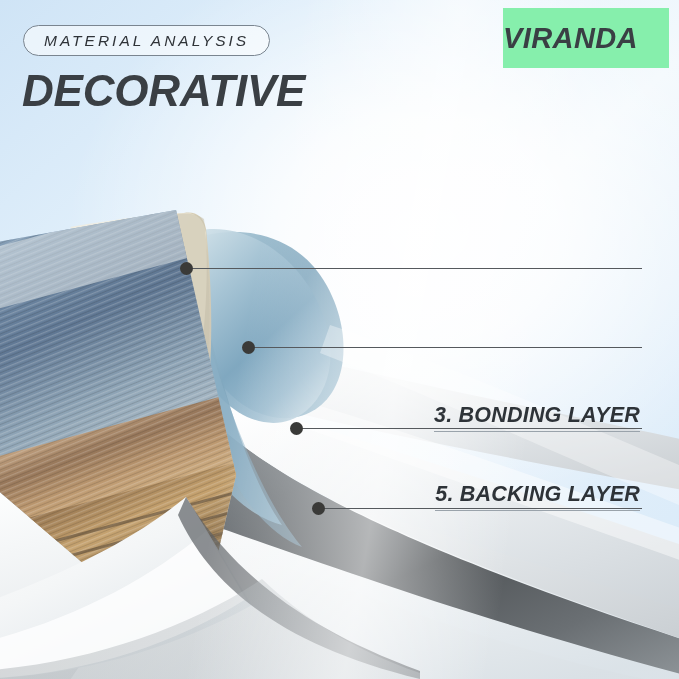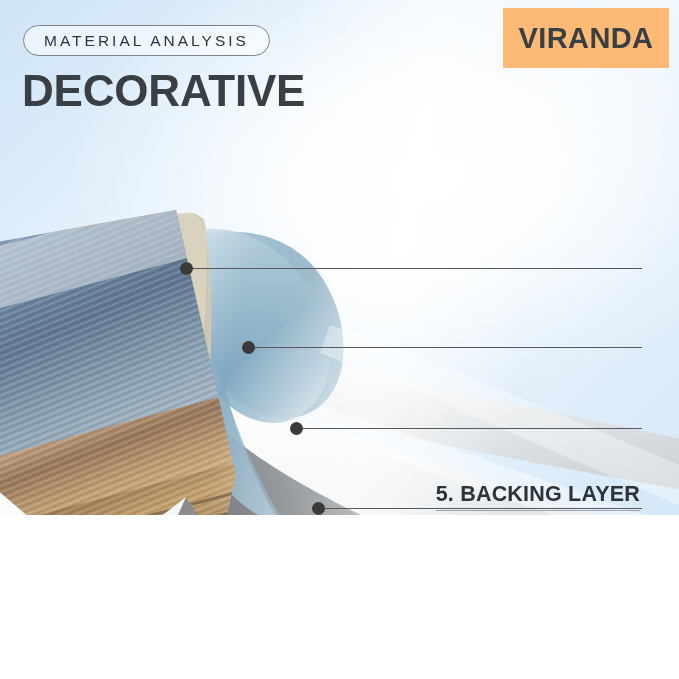--- a/index.html
+++ b/index.html
@@ -3,24 +3,25 @@
 <meta charset="utf-8">
 <style>
   html, body {
     margin: 0;
     padding: 0;
     background: #ffffff;
   }
   #stage {
     position: relative;
     width: 679px;
-    height: 515px;
+    height: 679px;
     overflow: hidden;
     font-family: "Liberation Sans", sans-serif;
     background: #dcebf8;
+    font-style: italic;
   }
   
   .bg-base {
     position: absolute;
     inset: 0;
     background:
       radial-gradient(ellipse 62% 52% at 62% 34%, rgba(255,255,255,0.98) 0%, rgba(255,255,255,0.80) 32%, rgba(255,255,255,0.30) 62%, rgba(255,255,255,0.0) 84%),
       linear-gradient(138deg, #cfe4f6 0%, #e2f0fb 28%, #f3f9fd 52%, #e0eefa 78%, #d6e9f8 100%);
   }
   .bg-sheen {
@@ -63,24 +64,23 @@
     white-space: nowrap;
   }
   .title .l2 { display: block; }
 
   .logo-box {
     position: absolute;
     left: 503px;
     top: 8px;
     width: 166px;
     height: 60px;
-    background: #fdba74;
+    background: #86efac;
     display: flex;
     align-items: center;
-    justify-content: center;
   }
   .logo-box span {
     font-size: 29px;
     font-weight: 700;
     color: #3a3f44;
     letter-spacing: 0.4px;
   }
 
   
   .art {
@@ -312,19 +312,23 @@
   <div class="dot" style="left:290px; top:422px;"></div>
 
   <div class="leader" style="left:322px; top:508px; width:320px;"></div>
   <div class="dot" style="left:312px; top:502px;"></div>
 
   <div class="callout c1">
     <span class="rule"></span>
   </div>
 
 
+  <div class="callout c3">
+    <span class="txt">3. BONDING LAYER</span>
+    <span class="rule"></span>
+  </div>
 
   <div class="callout c4">
     <span class="txt">5. BACKING LAYER</span>
     <span class="rule"></span>
   </div>
 
 </div>
 
 </body></html>

